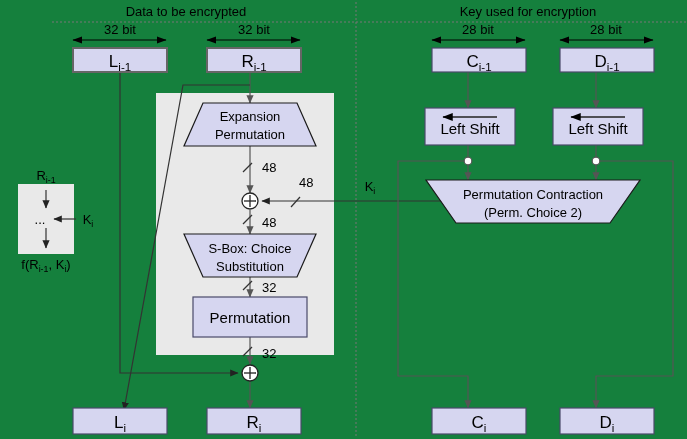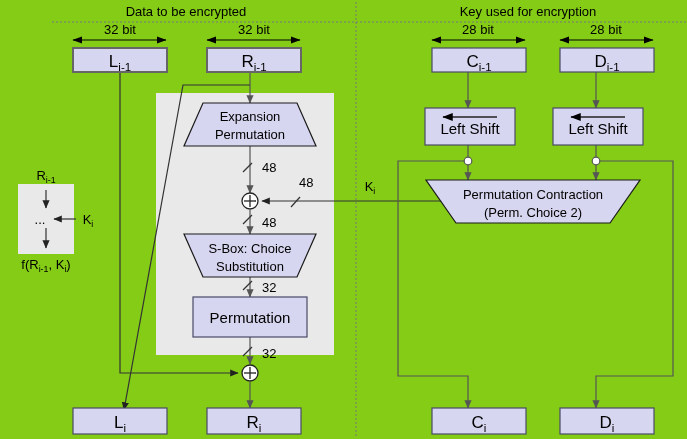--- a/index.html
+++ b/index.html
@@ -4,21 +4,21 @@
 <style>
   html, body {
     margin: 0;
     padding: 0;
     background: #ffffff;
   }
   #root {
     position: relative;
     width: 687px;
     height: 439px;
-    background: #84cc16;
+    background: #15803d;
     font-family: "Liberation Sans", sans-serif;
     overflow: hidden;
   }
   svg.diagram {
     position: absolute;
     top: 0;
     left: 0;
     width: 687px;
     height: 439px;
   }

